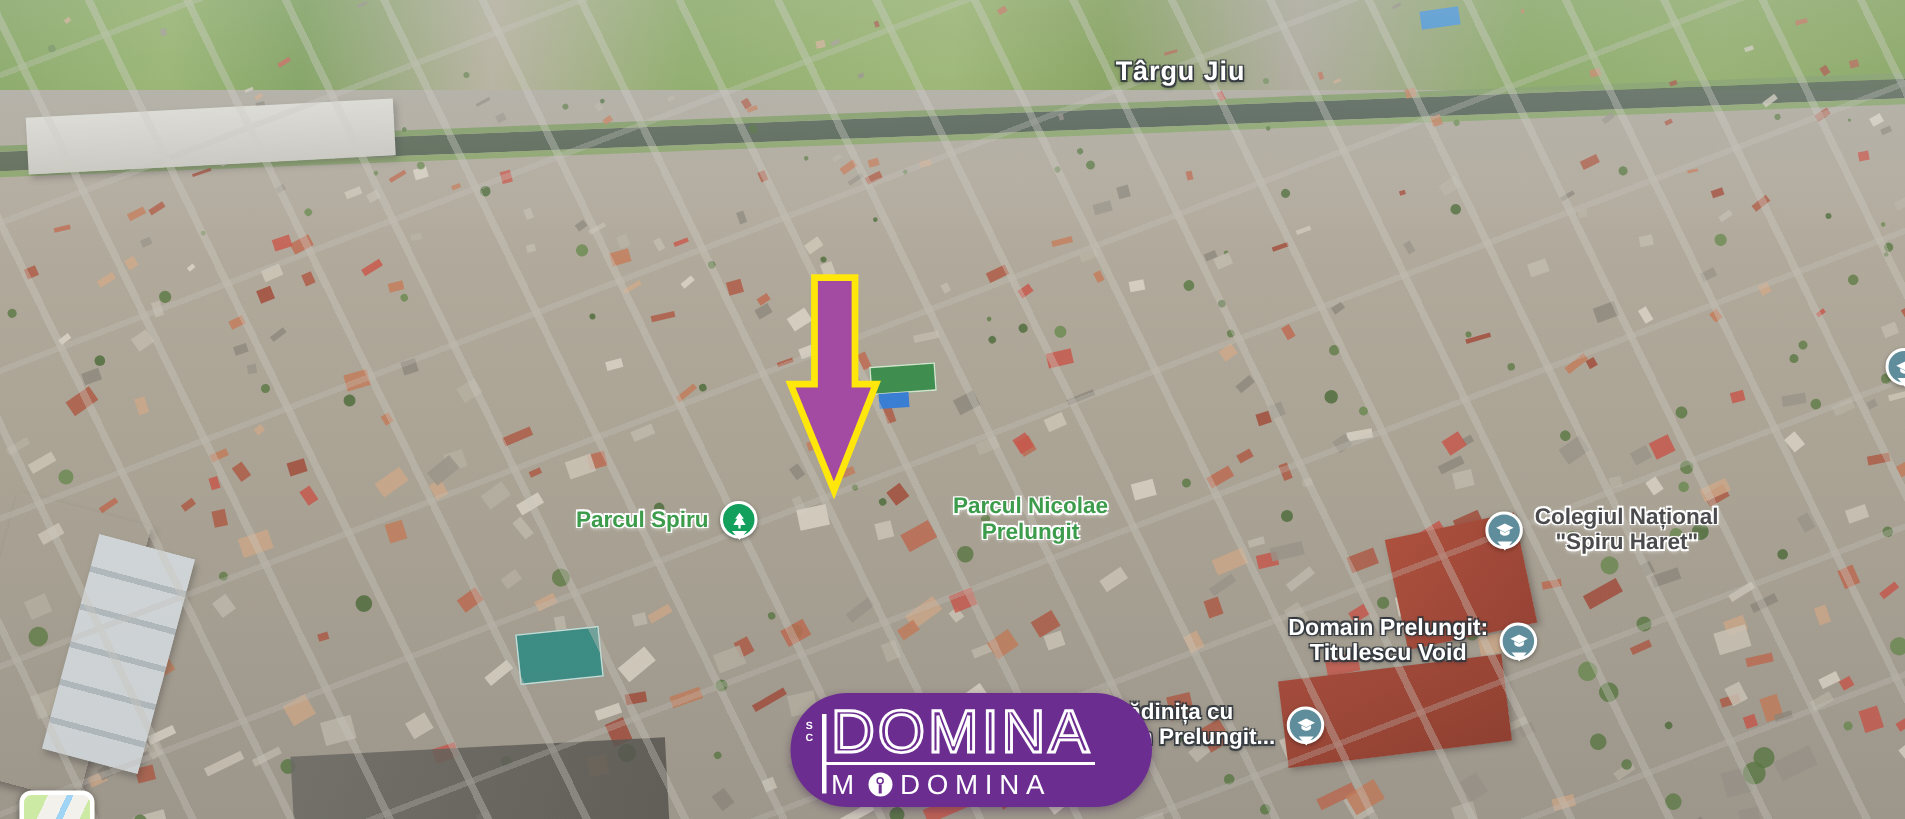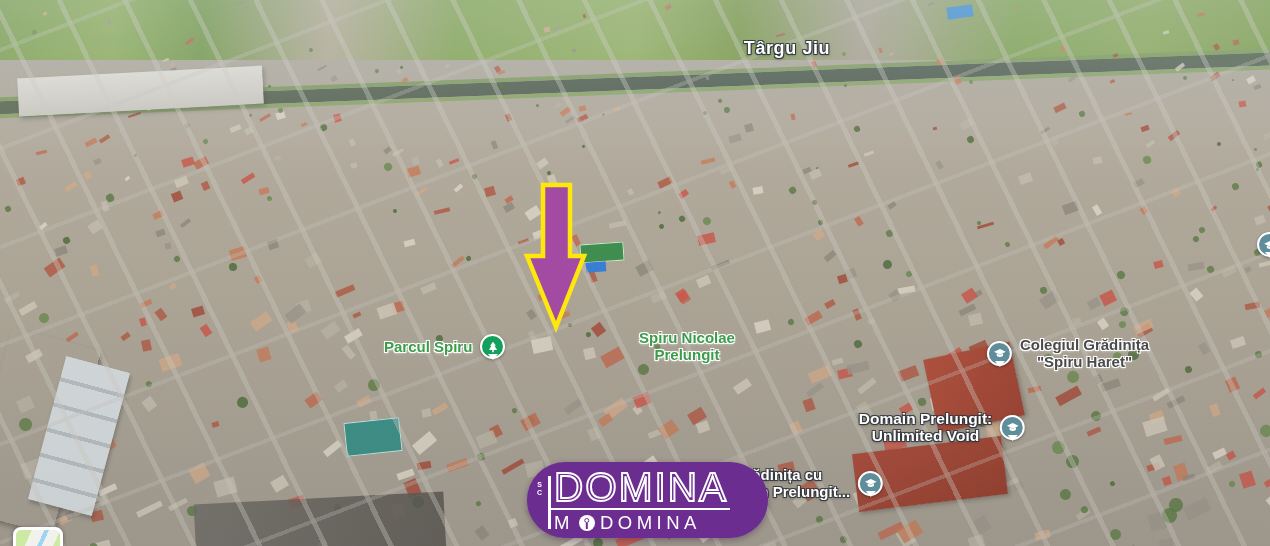--- a/index.html
+++ b/index.html
@@ -597,41 +597,41 @@
   <div class="map-label lido lbl-row">
     <span class="green-text halo-light">Parcul Spiru</span>
     <span class="pin park">
       <svg viewBox="0 0 24 24">
           <path d="M12 3 L17 10 H14.6 L19 17 H13.3 V21 H10.7 V17 H5 L9.4 10 H7 Z" fill="#fff"></path>
         </svg>
     </span>
   </div>
 
   <div class="map-label titulescu two-line">
-    <div class="green-text halo-light">Spiru Nicolae</div>
+    <div class="green-text halo-light">Parcul Nicolae</div>
     <div class="green-text halo-light">Prelungit</div>
   </div>
 
   <div class="map-label colegiul lbl-row">
     <span class="pin school">
       <svg viewBox="0 0 24 24" fill="#fff">
           <path d="M12 5 L22 10 12 15 2 10 Z"></path>
           <path d="M6.5 12.8 V16 C6.5 17.6 9 19 12 19 C15 19 17.5 17.6 17.5 16 V12.8 L12 15.6 Z"></path>
         </svg>
     </span>
     <span class="two-line halo-light">
-      <div>Colegiul Grădinița</div>
+      <div>Colegiul Național</div>
       <div>"Spiru Haret"</div>
     </span>
   </div>
 
   <div class="map-label domain lbl-row">
     <span class="two-line halo-dark">
       <div>Domain Prelungit:</div>
-      <div>Unlimited Void</div>
+      <div>Titulescu Void</div>
     </span>
     <span class="pin school">
       <svg viewBox="0 0 24 24" fill="#fff">
           <path d="M12 5 L22 10 12 15 2 10 Z"></path>
           <path d="M6.5 12.8 V16 C6.5 17.6 9 19 12 19 C15 19 17.5 17.6 17.5 16 V12.8 L12 15.6 Z"></path>
         </svg>
     </span>
   </div>
 
   <div class="map-label gradinita lbl-row">

